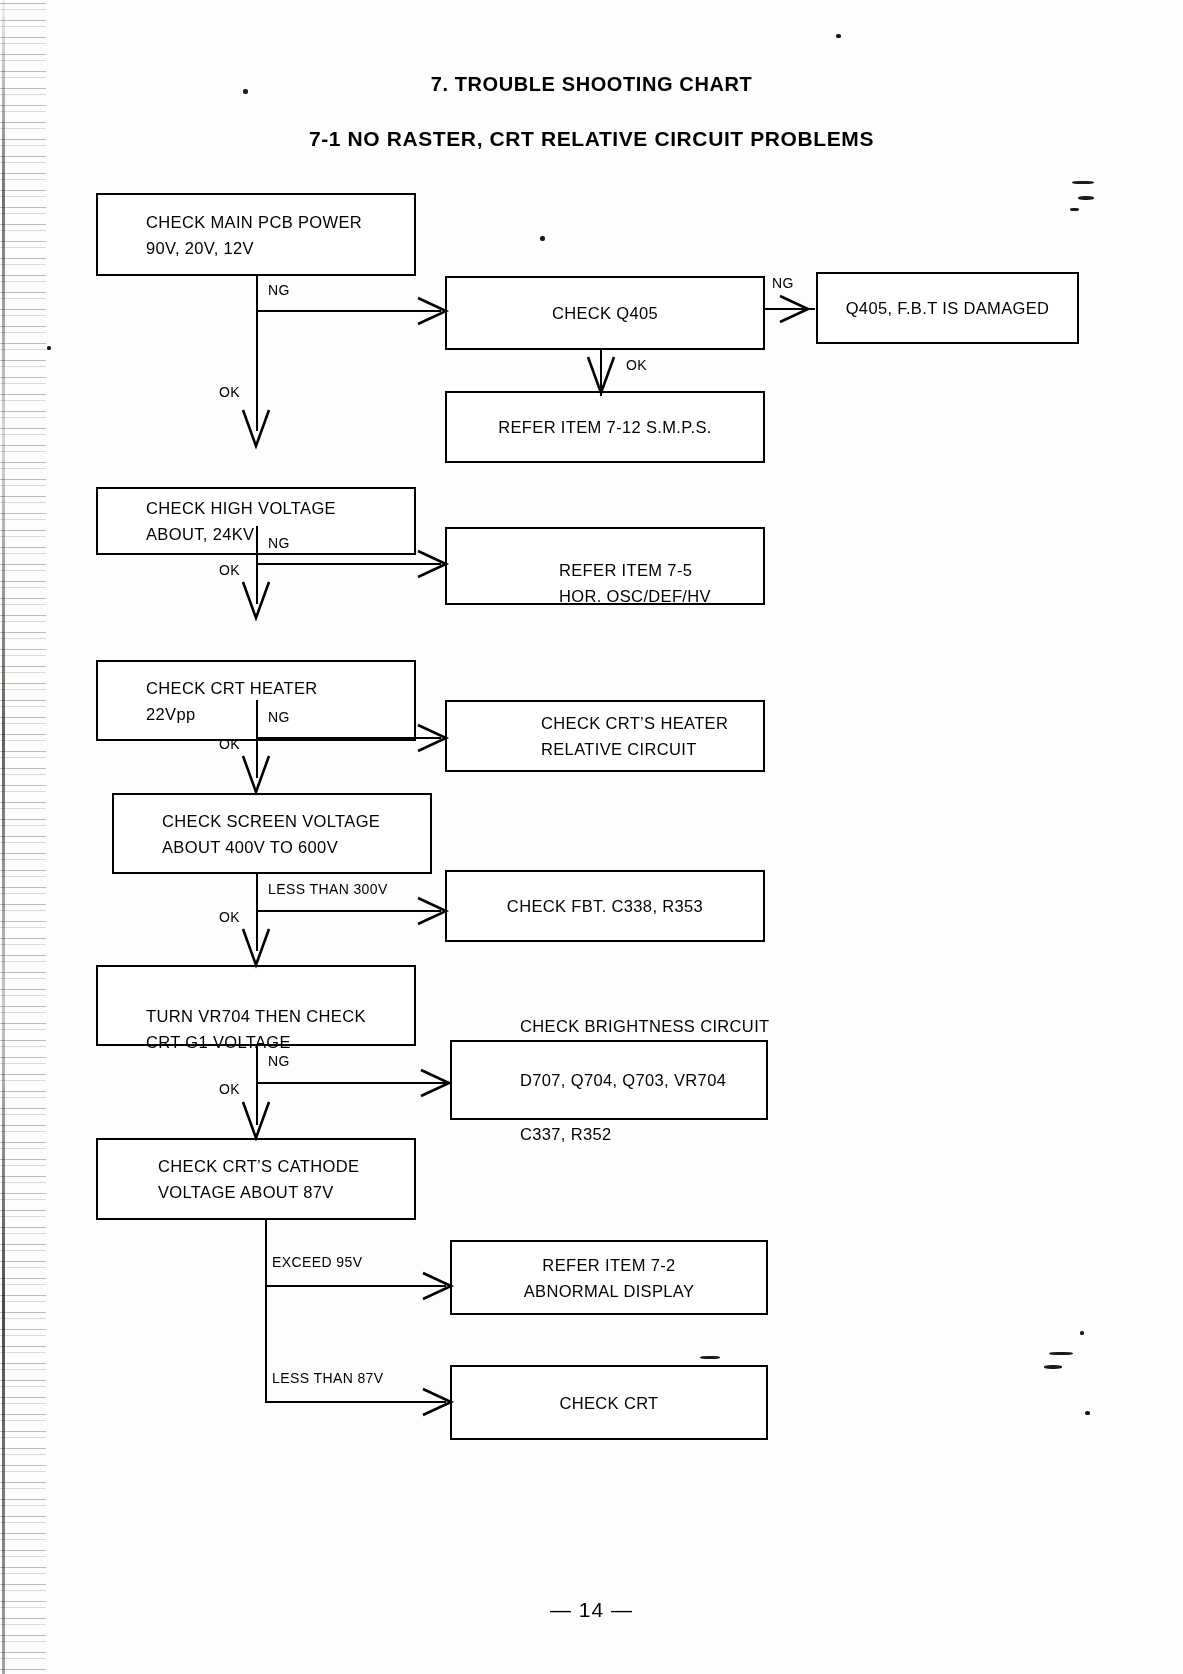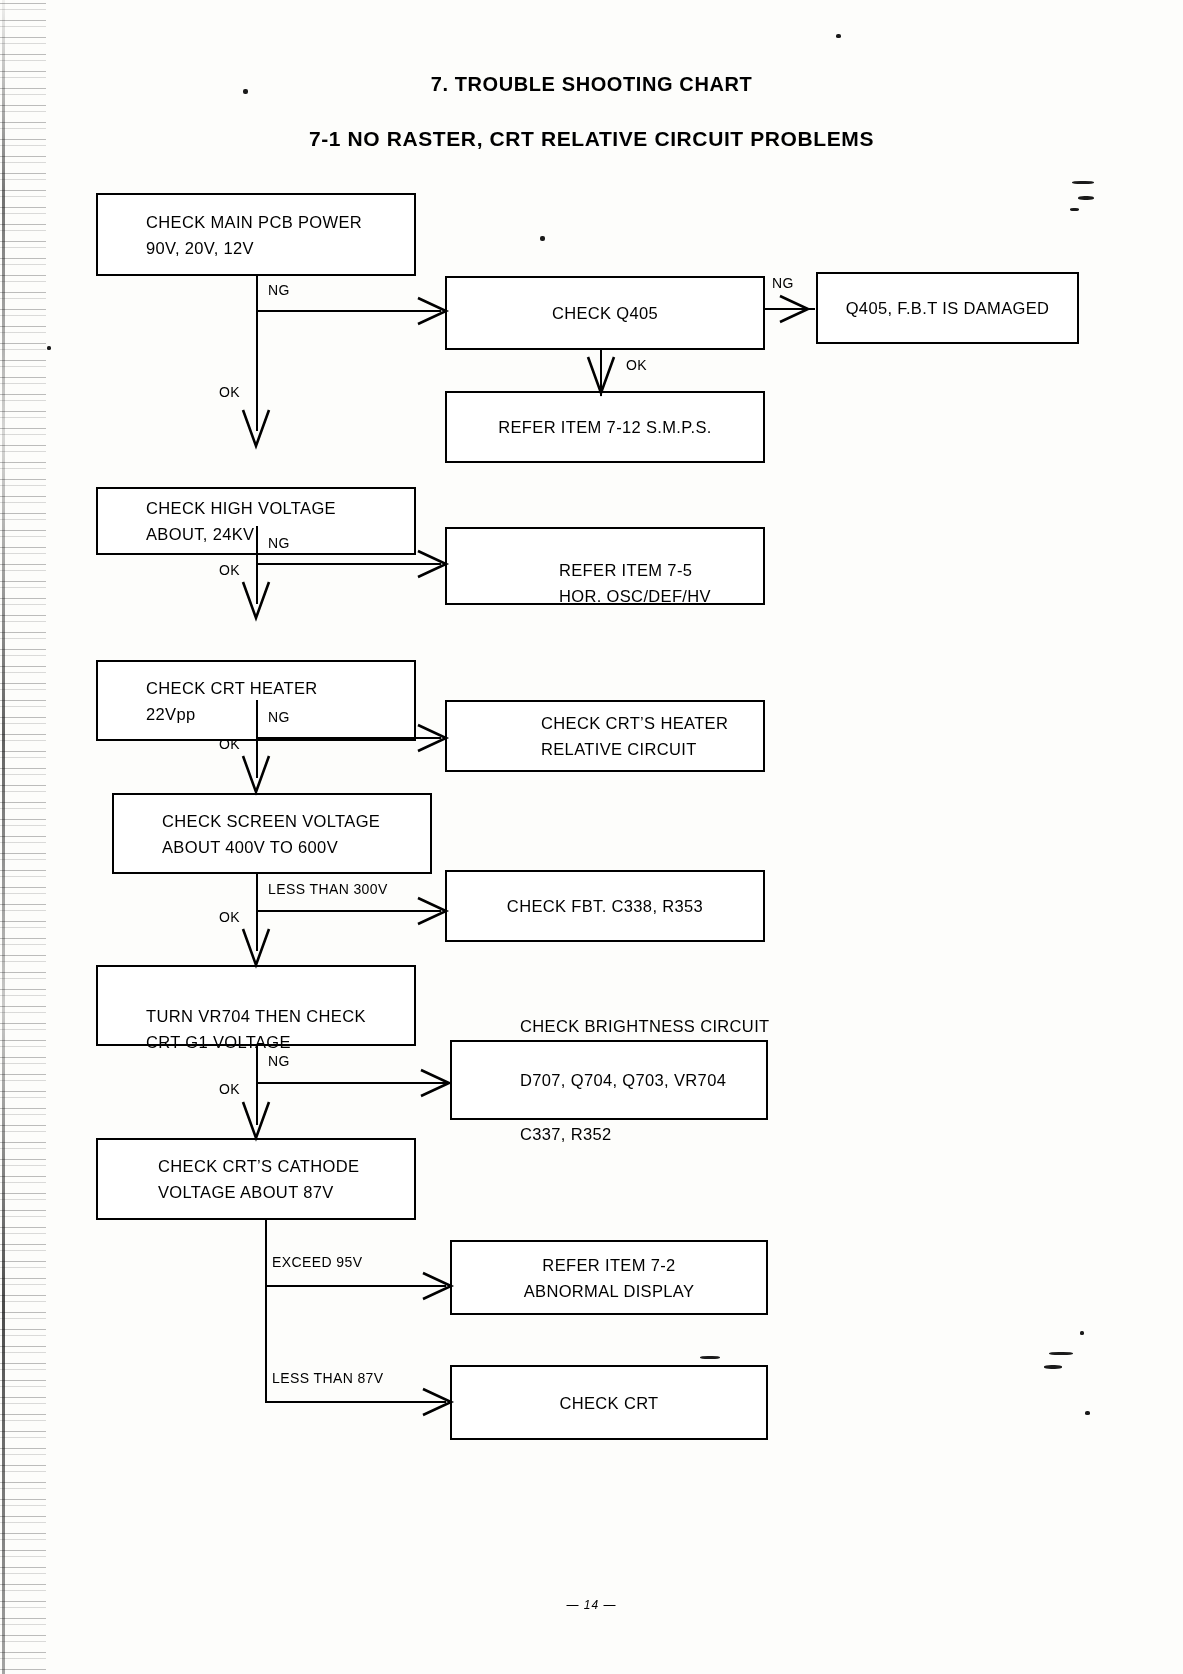--- a/index.html
+++ b/index.html
@@ -106,23 +106,22 @@
     letter-spacing: 0.4px;
     white-space: nowrap;
   }
 
   .page-number {
     position: absolute;
     left: 0;
     width: 1183px;
     text-align: center;
     top: 1598px;
-    font-size: 12px;
+    font-size: 21px;
     letter-spacing: 1px;
-    font-style: italic;
   }
 </style>
 </head>
 <body>
 
 <div id="page">
 
   <div class="scan-noise"></div>
   <div class="scan-edge" style="left:2px;"></div>
   <div class="speck" style="left:836px;  top:34px;  width:5px;  height:4px;"></div>

